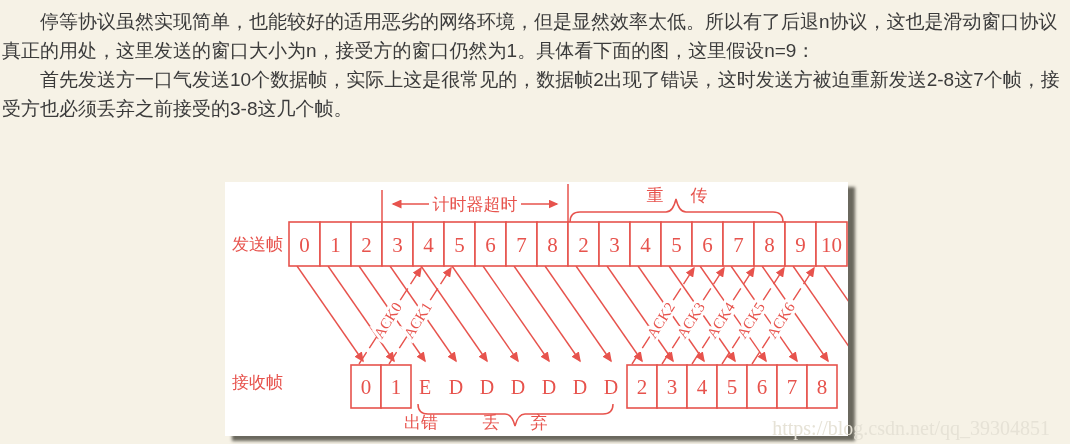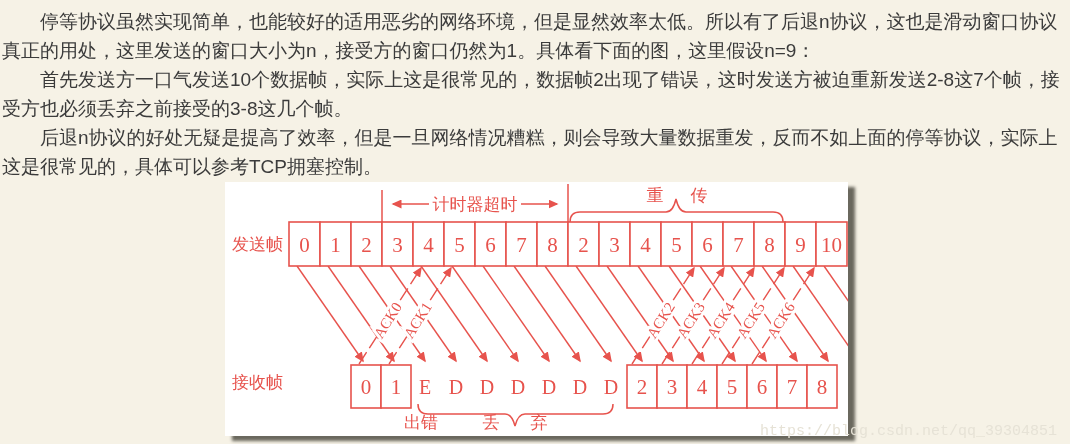--- a/index.html
+++ b/index.html
@@ -8,32 +8,31 @@
     font-family:"Liberation Sans","DejaVu Sans",sans-serif;
   }
   .article{padding:7px 4px 0 2px;font-size:19px;line-height:29px;}
   .article p{margin:0;text-indent:2em;}
   .figure{
     position:absolute;left:225px;top:182px;width:623px;height:254px;
     background:#ffffff;box-shadow:7px 5px 3px #6a685e;
   }
   .figure svg{display:block;width:623px;height:254px;overflow:hidden;}
   .watermark{
-    position:absolute;right:13px;bottom:4px;font-size:15px;
-    font-family:Liberation Mono, monospace;user-select:none;
+    position:absolute;right:20px;bottom:4px;font-size:20px;
+    font-family:Liberation Serif, serif;user-select:none;
   }
   svg text{font-family:"Liberation Serif","DejaVu Serif",serif;}
 </style>
 </head>
 <body style="background: rgb(246, 242, 230);">
 
 <div class="article" style="color: rgb(59, 59, 59);">
   <p>停等协议虽然实现简单，也能较好的适用恶劣的网络环境，但是显然效率太低。所以有了后退n协议，这也是滑动窗口协议真正的用处，这里发送的窗口大小为n，接受方的窗口仍然为1。具体看下面的图，这里假设n=9：</p>
   <p>首先发送方一口气发送10个数据帧，实际上这是很常见的，数据帧2出现了错误，这时发送方被迫重新发送2-8这7个帧，接受方也必须丢弃之前接受的3-8这几个帧。</p>
-  <p>后退n协议的好处无疑是提高了效率，但是一旦网络情况糟糕，则会导致大量数据重发，反而不如上面的停等协议，实际上这是很常见的，具体可以参考TCP拥塞控制。</p>
 </div>
 
 <div class="figure" style="background: rgb(255, 255, 255);">
   <svg id="diagram-svg" viewBox="0 0 623 254">
       <defs>
         <marker id="ah" markerUnits="userSpaceOnUse" markerWidth="11" markerHeight="9" refX="8.5" refY="4.5" orient="auto">
           <path d="M0,0 L10,4.5 L0,9 Z" fill="#e7534d"></path>
         </marker>
       </defs>
       <line x1="72" y1="84" x2="138" y2="179" stroke="#e7534d" stroke-width="1.4" marker-end="url(#ah)"></line>

